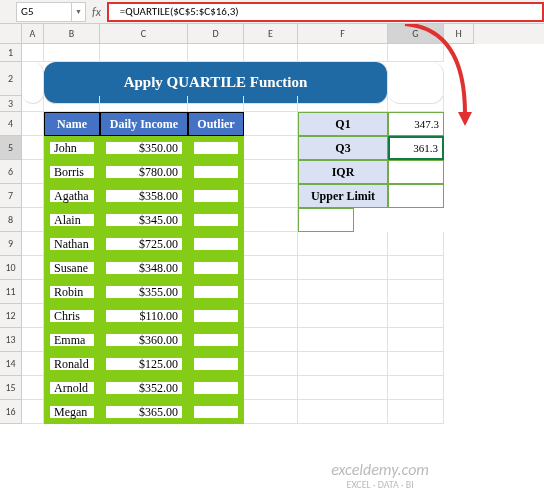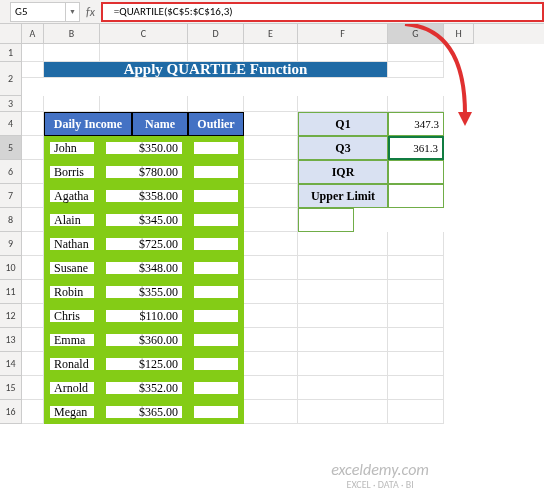--- a/index.html
+++ b/index.html
@@ -1,39 +1,39 @@
 <!DOCTYPE html>
 <html><head>
   <meta charset="utf-8">
   <style>
     * { box-sizing: border-box; margin: 0; padding: 0; }
     body { font-family: Calibri, Arial, sans-serif; font-size: 12px; background: #fff; width: 544px; height: 501px; position: relative; overflow: hidden; }
     
     .top-bar { display: flex; align-items: center; height: 24px; border-bottom: 1px solid #ccc; background: #f3f2f1; }
-    .name-box { width: 56px; height: 20px; border: 1px solid #ccc; background: #fff; margin-left: 10px; padding: 2px 4px; font-size: 11px; display: flex; align-items: center; }
+    .name-box { width: 56px; height: 20px; border: 1px solid #ccc; background: #fff; margin-left: 16px; padding: 2px 4px; font-size: 11px; display: flex; align-items: center; }
     .dropdown-arrow { width: 14px; height: 20px; border: 1px solid #ccc; border-left: none; display: flex; align-items: center; justify-content: center; font-size: 7px; color: #666; background: #fff; }
     .fx-label { margin: 0 6px; font-style: italic; font-size: 12px; color: #666; }
     .formula-bar { flex: 1; height: 20px; border: 2.5px solid #e03030; background: #fff; padding: 2px 11px; font-size: 11px; display: flex; align-items: center; position: relative; }
     .formula-bar::after { content: ""; position: absolute; right: -2px; top: 0; width: 14px; height: 20px; }
     
     .grid-container { position: relative; }
     
     .col-headers { display: flex; height: 20px; background: #f3f2f1; }
     .row-header { width: 22px; background: #f3f2f1; border-right: 1px solid #ccc; border-bottom: 1px solid #ccc; display: flex; align-items: center; justify-content: center; font-size: 10px; color: #444; }
     .corner { width: 22px; height: 20px; background: #f3f2f1; border-right: 1px solid #ccc; border-bottom: 1px solid #ccc; }
     .col-header { height: 20px; background: #f3f2f1; border-right: 1px solid #ccc; border-bottom: 1px solid #ccc; display: flex; align-items: center; justify-content: center; font-size: 10px; color: #444; }
     .col-header.active { background: #d4d4d4; }
     
     .grid-row { display: flex; }
     .cell { height: 24px; border-right: 1px solid #e0e0e0; border-bottom: 1px solid #e0e0e0; display: flex; align-items: center; padding: 0 4px; font-size: 11px; position: relative; }
     
     .w-a { width: 22px; } .w-b { width: 56px; } .w-c { width: 88px; } .w-d { width: 56px; } .w-e { width: 54px; } .w-f { width: 90px; } .w-g { width: 56px; } .w-h { width: 30px; }
     
     .row-1 { height: 18px; } .row-1 .cell { height: 18px; }
-    .row-2 { height: 34px; } .row-2 .cell { height: 16px; }
+    .row-2 { height: 34px; } .row-2 .cell { height: 42px; border-radius: 12px; }
     .row-3 { height: 16px; } .row-3 .cell { height: 16px; }
     
     .title-cell { background: #1f6aa5; color: #fff; font-weight: bold; font-family: 'Comic Sans MS', cursive; font-size: 15px; justify-content: center; }
     
     .tbl-header { background: #4472c4; color: #fff; font-weight: bold; font-family: 'Comic Sans MS', cursive; font-size: 12px; justify-content: center; border: 1px solid #000; }
     .tbl-cell { border: 6px solid #84cc16; font-family: 'Comic Sans MS', cursive; font-size: 12px; }
     .tbl-cell.money { justify-content: flex-end; }
     
     .calc-label { background: #d9e1f2; font-weight: bold; font-family: 'Comic Sans MS', cursive; font-size: 12px; justify-content: center; border: 1px solid #70ad47; }
     .calc-val { border: 1px solid #70ad47; font-family: 'Comic Sans MS', cursive; font-size: 11px; justify-content: flex-end; }
@@ -95,22 +95,22 @@
     <div class="cell w-c"></div>
     <div class="cell w-d"></div>
     <div class="cell w-e"></div>
     <div class="cell w-f"></div>
     <div class="cell w-g"></div>
   </div>
 
   <div class="grid-row">
     <div class="row-header w-a">4</div>
     <div class="cell w-a"></div>
+    <div class="cell w-b tbl-header">Name</div>
     <div class="cell w-c tbl-header">Daily Income</div>
-    <div class="cell w-b tbl-header">Name</div>
     <div class="cell w-d tbl-header">Outlier</div>
     <div class="cell w-e"></div>
     <div class="cell w-f calc-label">Q1</div>
     <div class="cell w-g calc-val">347.3</div>
   </div>
 
   <div class="grid-row">
     <div class="row-header w-a active">5</div>
     <div class="cell w-a"></div>
     <div class="cell w-b tbl-cell">John</div>

